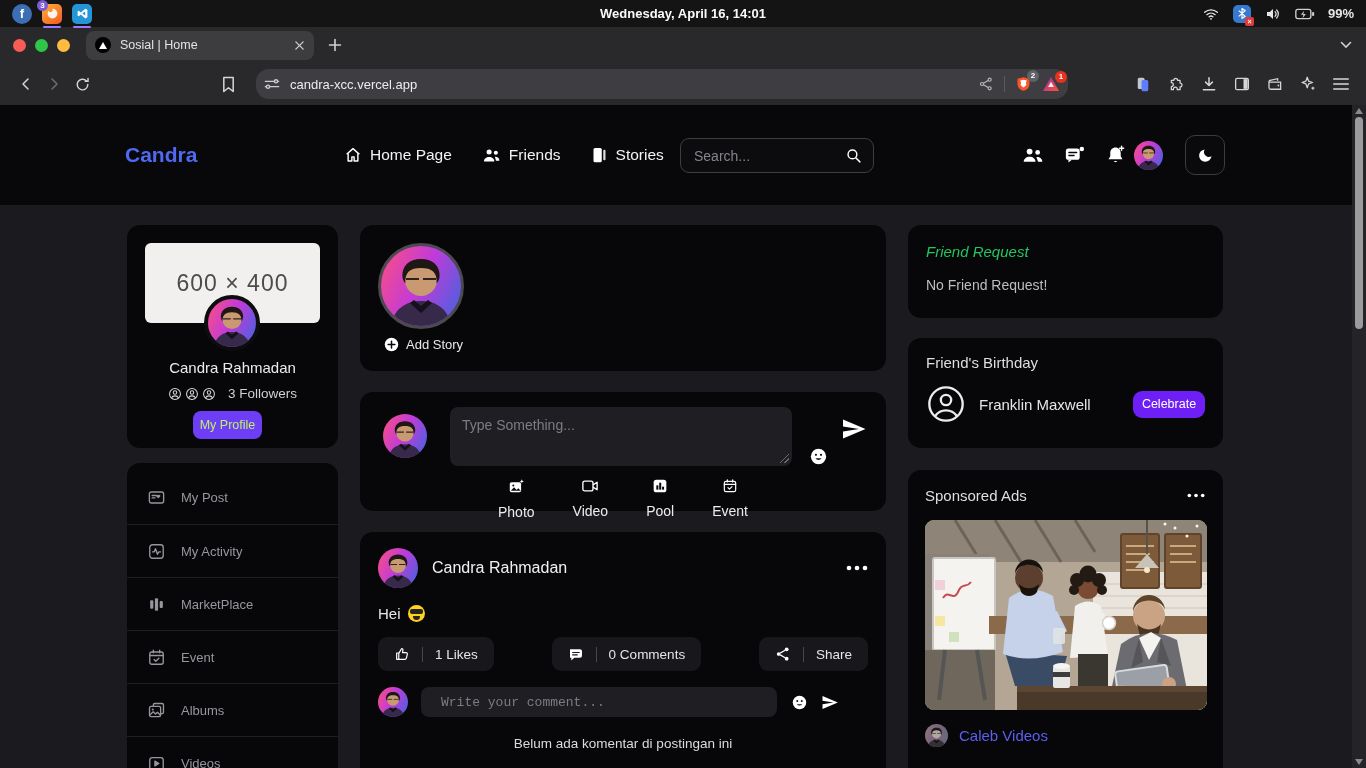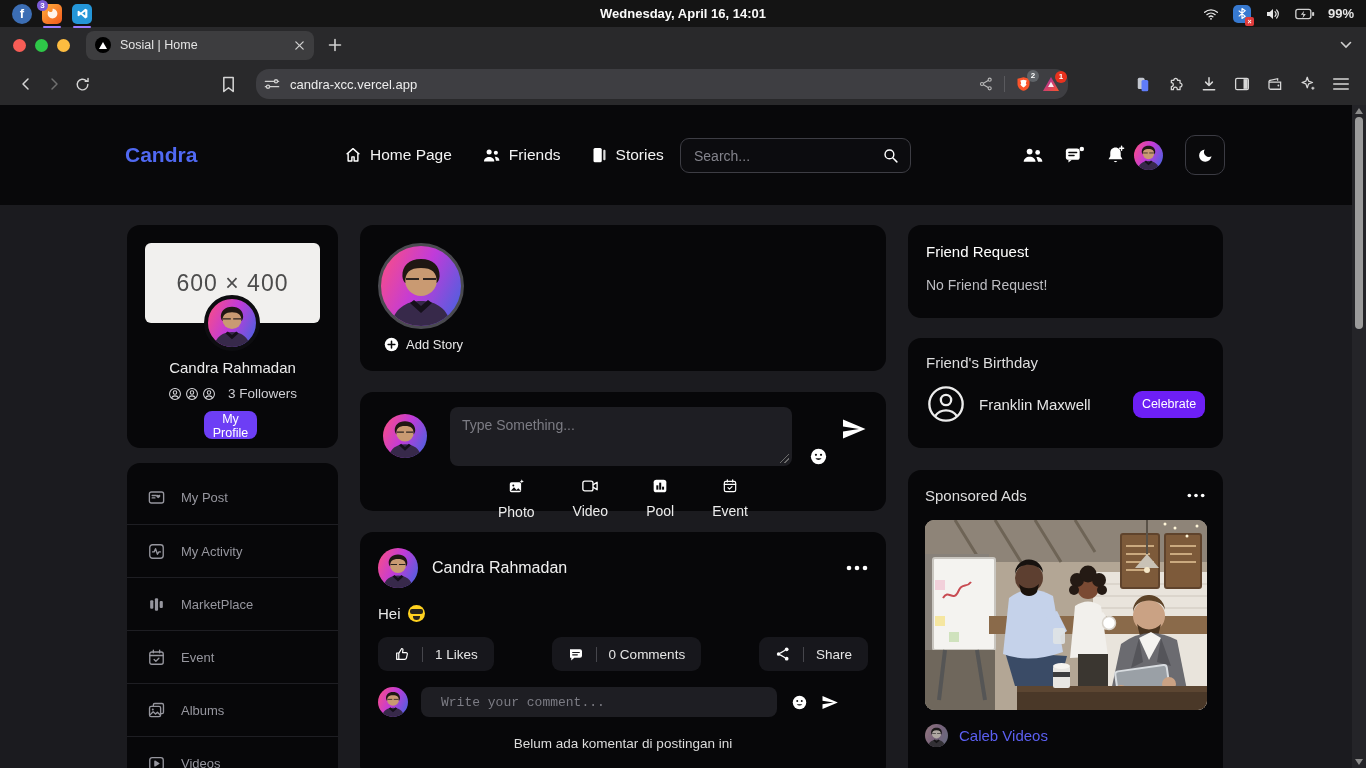--- a/index.html
+++ b/index.html
@@ -66,21 +66,21 @@
   .mini-badge.gray { background:#5f6368; }
   .mini-badge.red { background:#e8321e; }
   .addr-right { margin-left:auto; display:flex; align-items:center; gap:15px; padding-right:4px; color:#d6d6d6; }
 
   
   .page { position:absolute; top:105px; left:0; width:1352px; height:663px; background:#1b1b1f; overflow:hidden; }
   .page-header { position:absolute; top:0; left:0; right:0; height:100px; background:#08080a; }
   .logo { position:absolute; left:125px; top:38px; font-size:21px; font-weight:bold; color:#5069f2; }
   .main-nav { position:absolute; left:344px; top:0; height:100px; display:flex; gap:30px; align-items:center; }
   .nav-item { display:flex; gap:8px; align-items:center; font-size:15.5px; color:#f3f3f3; cursor:pointer; }
-  .search-box { position:absolute; left:680px; top:33px; width:231px; height:35px; border:1px solid #3d3d44;
+  .search-box { position:absolute; left:680px; top:33px; width:194px; height:35px; border:1px solid #3d3d44;
     border-radius:9px; background:#0c0c0f; display:flex; align-items:center; padding:0 11px; }
   .search-box input { flex:1; background:none; border:none; outline:none; color:#e0e0e0; font-size:14px;
     font-family:"Liberation Sans",sans-serif; min-width:0; }
   .search-box input::placeholder { color:#84848c; }
   .header-icons { position:absolute; left:1022px; top:0; height:100px; display:flex; gap:20px; align-items:center; color:#fff; }
   .avatar { border-radius:50%; background:linear-gradient(115deg,#ff4f7e 0%,#c13bd9 48%,#3b66e0 100%); overflow:hidden; flex:none; }
   .avatar svg { width:100%; height:100%; }
   .header-avatar { position:absolute; left:1134px; top:36px; width:29px; height:29px; }
   .theme-btn { position:absolute; left:1185px; top:30px; width:40px; height:40px; border:1px solid #3b3b43;
     border-radius:10px; display:flex; align-items:center; justify-content:center; color:#fff; background:#0a0a0c; }
@@ -90,22 +90,22 @@
   
   .profile-card { left:127px; top:120px; width:211px; height:223px; }
   .ph-img { position:absolute; left:18px; top:18px; width:175px; height:80px; border-radius:6px;
     background:#f1f0ee; display:flex; align-items:center; justify-content:center;
     color:#4c4c4c; font-size:23px; font-weight:500; letter-spacing:1px; }
   .profile-avatar { position:absolute; left:77px; top:70px; width:56px; height:56px; border:4px solid #0d0d10; }
   .profile-name { position:absolute; top:134px; width:100%; text-align:center; font-size:15px; color:#ececec; }
   .followers { position:absolute; top:161px; width:100%; display:flex; justify-content:center; gap:12px;
     align-items:center; color:#cfcfd4; font-size:13.5px; }
   .follower-icons { display:flex; gap:3px; color:#d8d8dc; }
-  .myprofile-btn { position:absolute; left:77px; top:186px; width:53px; height:28px; border:none; border-radius:8px;
-    background:#6d3ef5; color:#ffffff; font-size:12.5px; font-family:"Liberation Sans",sans-serif; }
+  .myprofile-btn { position:absolute; left:66px; top:186px; width:69px; height:28px; border:none; border-radius:8px;
+    background:#6d3ef5; color:#bef264; font-size:12.5px; font-family:"Liberation Sans",sans-serif; }
 
   .menu-card { left:127px; top:358px; width:211px; height:330px; padding:8px 0; }
   .menu-item { display:flex; align-items:center; gap:15px; height:53px; padding:0 20px; color:#96969e;
     font-size:13px; cursor:pointer; }
   .menu-item + .menu-item { border-top:1px solid #1e1e23; }
 
   
   .story-card { left:360px; top:120px; width:526px; height:146px; }
   .story-avatar { position:absolute; left:18px; top:18px; width:86px; height:86px; border:3px solid #4a4a50; }
   .add-story { position:absolute; left:24px; top:112px; display:flex; gap:7px; align-items:center;
@@ -143,21 +143,21 @@
   .comment-row { margin-top:16px; display:flex; align-items:center; gap:13px; }
   .comment-avatar { width:30px; height:30px; }
   .comment-input { flex:0 0 356px; height:30px; background:#1e1e23; border:none; outline:none; border-radius:8px;
     color:#ddd; padding:0 20px; font-size:13px; font-family:Liberation Mono, monospace; }
   .comment-input::placeholder { color:#7c7c84; }
   .comment-icons { display:flex; gap:14px; align-items:center; margin-left:2px; color:#fff; }
   .empty-comments { margin-top:19px; text-align:center; font-size:13.5px; color:#dcdcdc; }
 
   
   .fr-card { left:908px; top:120px; width:315px; height:93px; padding:18px; }
-  .fr-title { font-size:15px; color:#ffffff; }
+  .fr-title { font-size:15px; color:#22c55e;font-style:italic; }
   .fr-empty { margin-top:17px; font-size:14px; color:#bdbdc2; }
 
   .bday-card { left:908px; top:233px; width:315px; height:110px; padding:16px 18px; }
   .bday-title { font-size:15px; color:#dededf; }
   .bday-row { margin-top:13px; display:flex; align-items:center; }
   .bday-name { margin-left:13px; font-size:15px; color:#e6e6e6; }
   .celebrate-btn { margin-left:auto; width:72px; height:27px; border:none; border-radius:9px; background:#6d1ff5;
     color:#fff; font-size:12.5px; font-family:"Liberation Sans",sans-serif; }
 
   .ads-card { left:908px; top:365px; width:315px; height:310px; padding:17px; }

